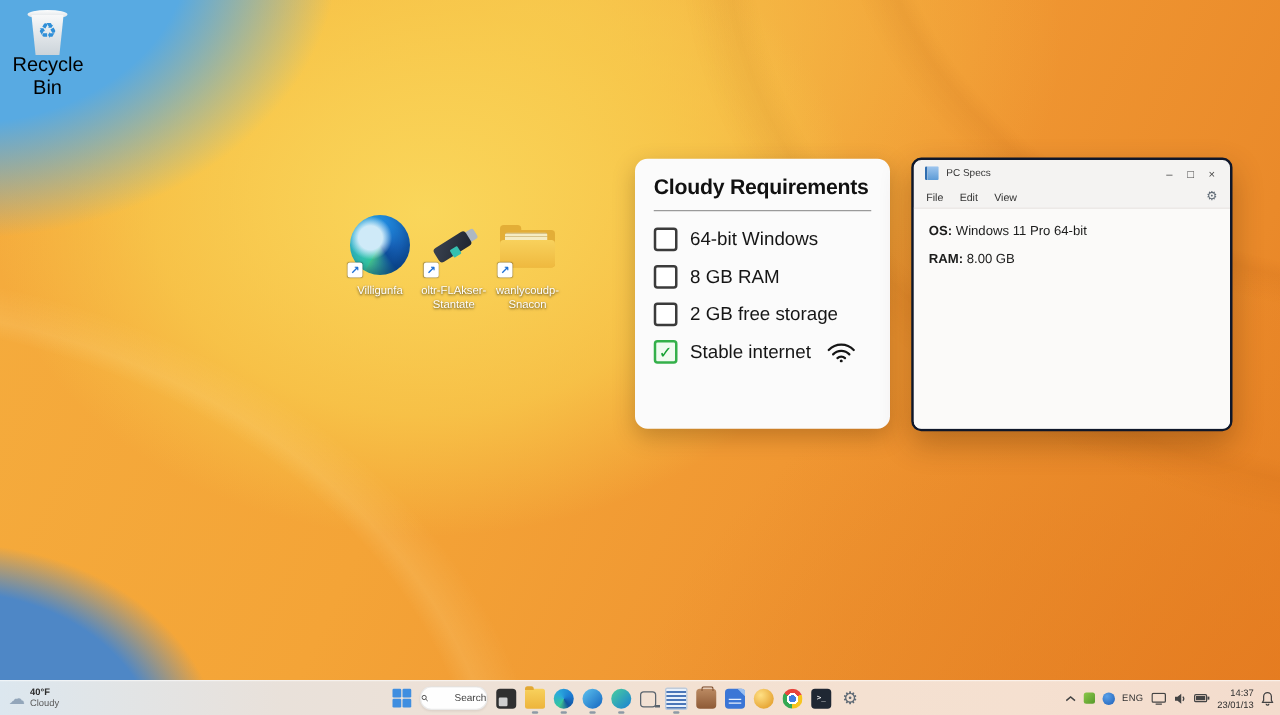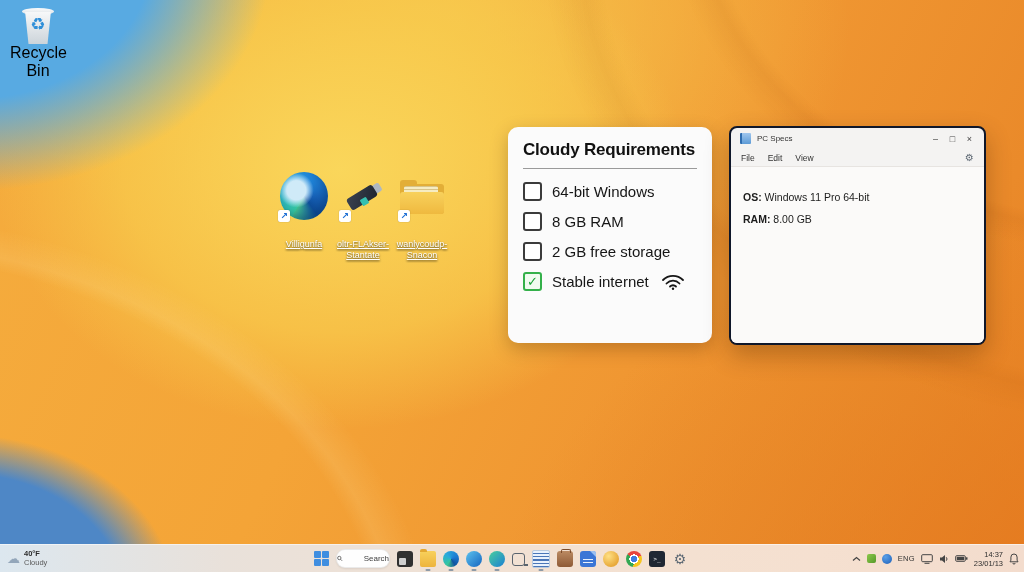--- a/index.html
+++ b/index.html
@@ -16,21 +16,21 @@
       radial-gradient(ellipse 900px 640px at 108% 112%, rgba(228,120,30,.85) 0%, rgba(230,130,36,.45) 45%, rgba(230,130,36,0) 68%),
       linear-gradient(115deg,#f5ad3e 0%,#f4a437 38%,#f09732 62%,#ea8a2a 85%,#e67f23 100%);}
   .petal-lines{position:absolute;inset:0;opacity:.55;
     background:
       radial-gradient(ellipse 750px 560px at 112% -18%, rgba(0,0,0,0) 58%, rgba(150,60,0,.14) 60%, rgba(0,0,0,0) 64%),
       radial-gradient(ellipse 980px 720px at 118% -10%, rgba(0,0,0,0) 62%, rgba(150,60,0,.12) 64%, rgba(0,0,0,0) 68%),
       radial-gradient(ellipse 900px 700px at -15% 118%, rgba(0,0,0,0) 60%, rgba(255,240,180,.25) 62%, rgba(0,0,0,0) 66%);}
 
   
   .shortcut{position:absolute;width:64px;text-align:center;cursor:default;}
-  .shortcut .label{margin-top:19px;font-size:9px;line-height:1.2;color:#fff;text-shadow:0 1px 2px rgba(0,0,0,.75);word-wrap:break-word;text-decoration:underline;}
+  .shortcut .label{margin-top:7px;font-size:9px;line-height:1.2;color:#fff;text-shadow:0 1px 2px rgba(0,0,0,.75);word-wrap:break-word;}
   .icon-box{position:relative;margin:0 auto;}
   .shortcut-arrow{position:absolute;left:-2px;bottom:-2px;width:12px;height:12px;background:#fff;border-radius:2px;
     display:flex;align-items:center;justify-content:center;color:#1d6fd4;font-size:9px;font-weight:bold;box-shadow:0 0 1px rgba(0,0,0,.4);}
 
   .recycle-wrap{position:absolute;left:10px;top:6px;width:56px;text-align:center;}
   .recycle-bin{position:relative;width:34px;height:38px;margin:0 auto;}
   .bin-body{position:absolute;left:3px;top:6px;width:28px;height:32px;background:linear-gradient(180deg,#f7f8f9,#ccd4da);
     clip-path:polygon(4% 0,96% 0,84% 100%,16% 100%);}
   .bin-lid{position:absolute;left:1px;top:2px;width:32px;height:7px;background:linear-gradient(#fdfdfd,#d8dee3);border-radius:50%;}
   .bin-sym{position:absolute;left:0;right:0;top:10px;font-size:17px;color:#2f8fd8;line-height:1;}
@@ -69,21 +69,21 @@
   .pc-window{position:absolute;left:729px;top:126px;width:257px;height:219px;box-sizing:border-box;
     background:#f4f3f2;border:2px solid #0f172a;border-radius:8px;overflow:hidden;
     box-shadow:0 10px 24px rgba(70,35,0,.32);display:flex;flex-direction:column;}
   .titlebar{height:21px;display:flex;align-items:center;padding:0 6px 0 9px;flex:0 0 auto;}
   .np-icon{width:9px;height:11px;border-radius:1px;background:linear-gradient(180deg,#9fc6ee,#5d9bd6);
     border-left:2px solid #2f6db0;flex:0 0 auto;}
   .win-title{font-size:8px;color:#333;margin-left:6px;flex:1 1 auto;}
   .win-btn{width:17px;height:15px;display:flex;align-items:center;justify-content:center;font-size:9px;color:#444;border-radius:3px;}
   .menubar{height:17px;display:flex;align-items:center;gap:13px;padding:0 10px;flex:0 0 auto;font-size:8.5px;color:#333;}
   .menu-gear{margin-left:auto;font-size:10px;color:#5f6a75;}
-  .pc-content{flex:1 1 auto;background:#fbfaf9;border-top:1px solid #e7e4e1;padding:24px 12px;font-size:10.5px;color:#1c1c1c;}
+  .pc-content{flex:1 1 auto;background:#fbfaf9;border-top:1px solid #e7e4e1;padding:12px 12px;font-size:10.5px;color:#1c1c1c;}
   .pc-content p{margin:0 0 8.5px;line-height:1.3;}
 
   
   .taskbar{position:absolute;left:0;bottom:0;width:1024px;height:27px;
     background:linear-gradient(90deg,#dce7ef 0%,#e9e1da 22%,#f3e1d2 55%,#f5e0d0 80%,#f3dccd 100%);
     border-top:1px solid rgba(255,255,255,.55);}
   .tb-left{position:absolute;left:7px;top:0;height:27px;display:flex;align-items:center;gap:4px;}
   .weather-cloud{font-size:13px;color:#93a6ba;line-height:1;}
   .weather-txt{display:flex;flex-direction:column;line-height:1.15;}
   .weather-temp{font-size:7.5px;color:#2c2c2c;font-weight:bold;}

